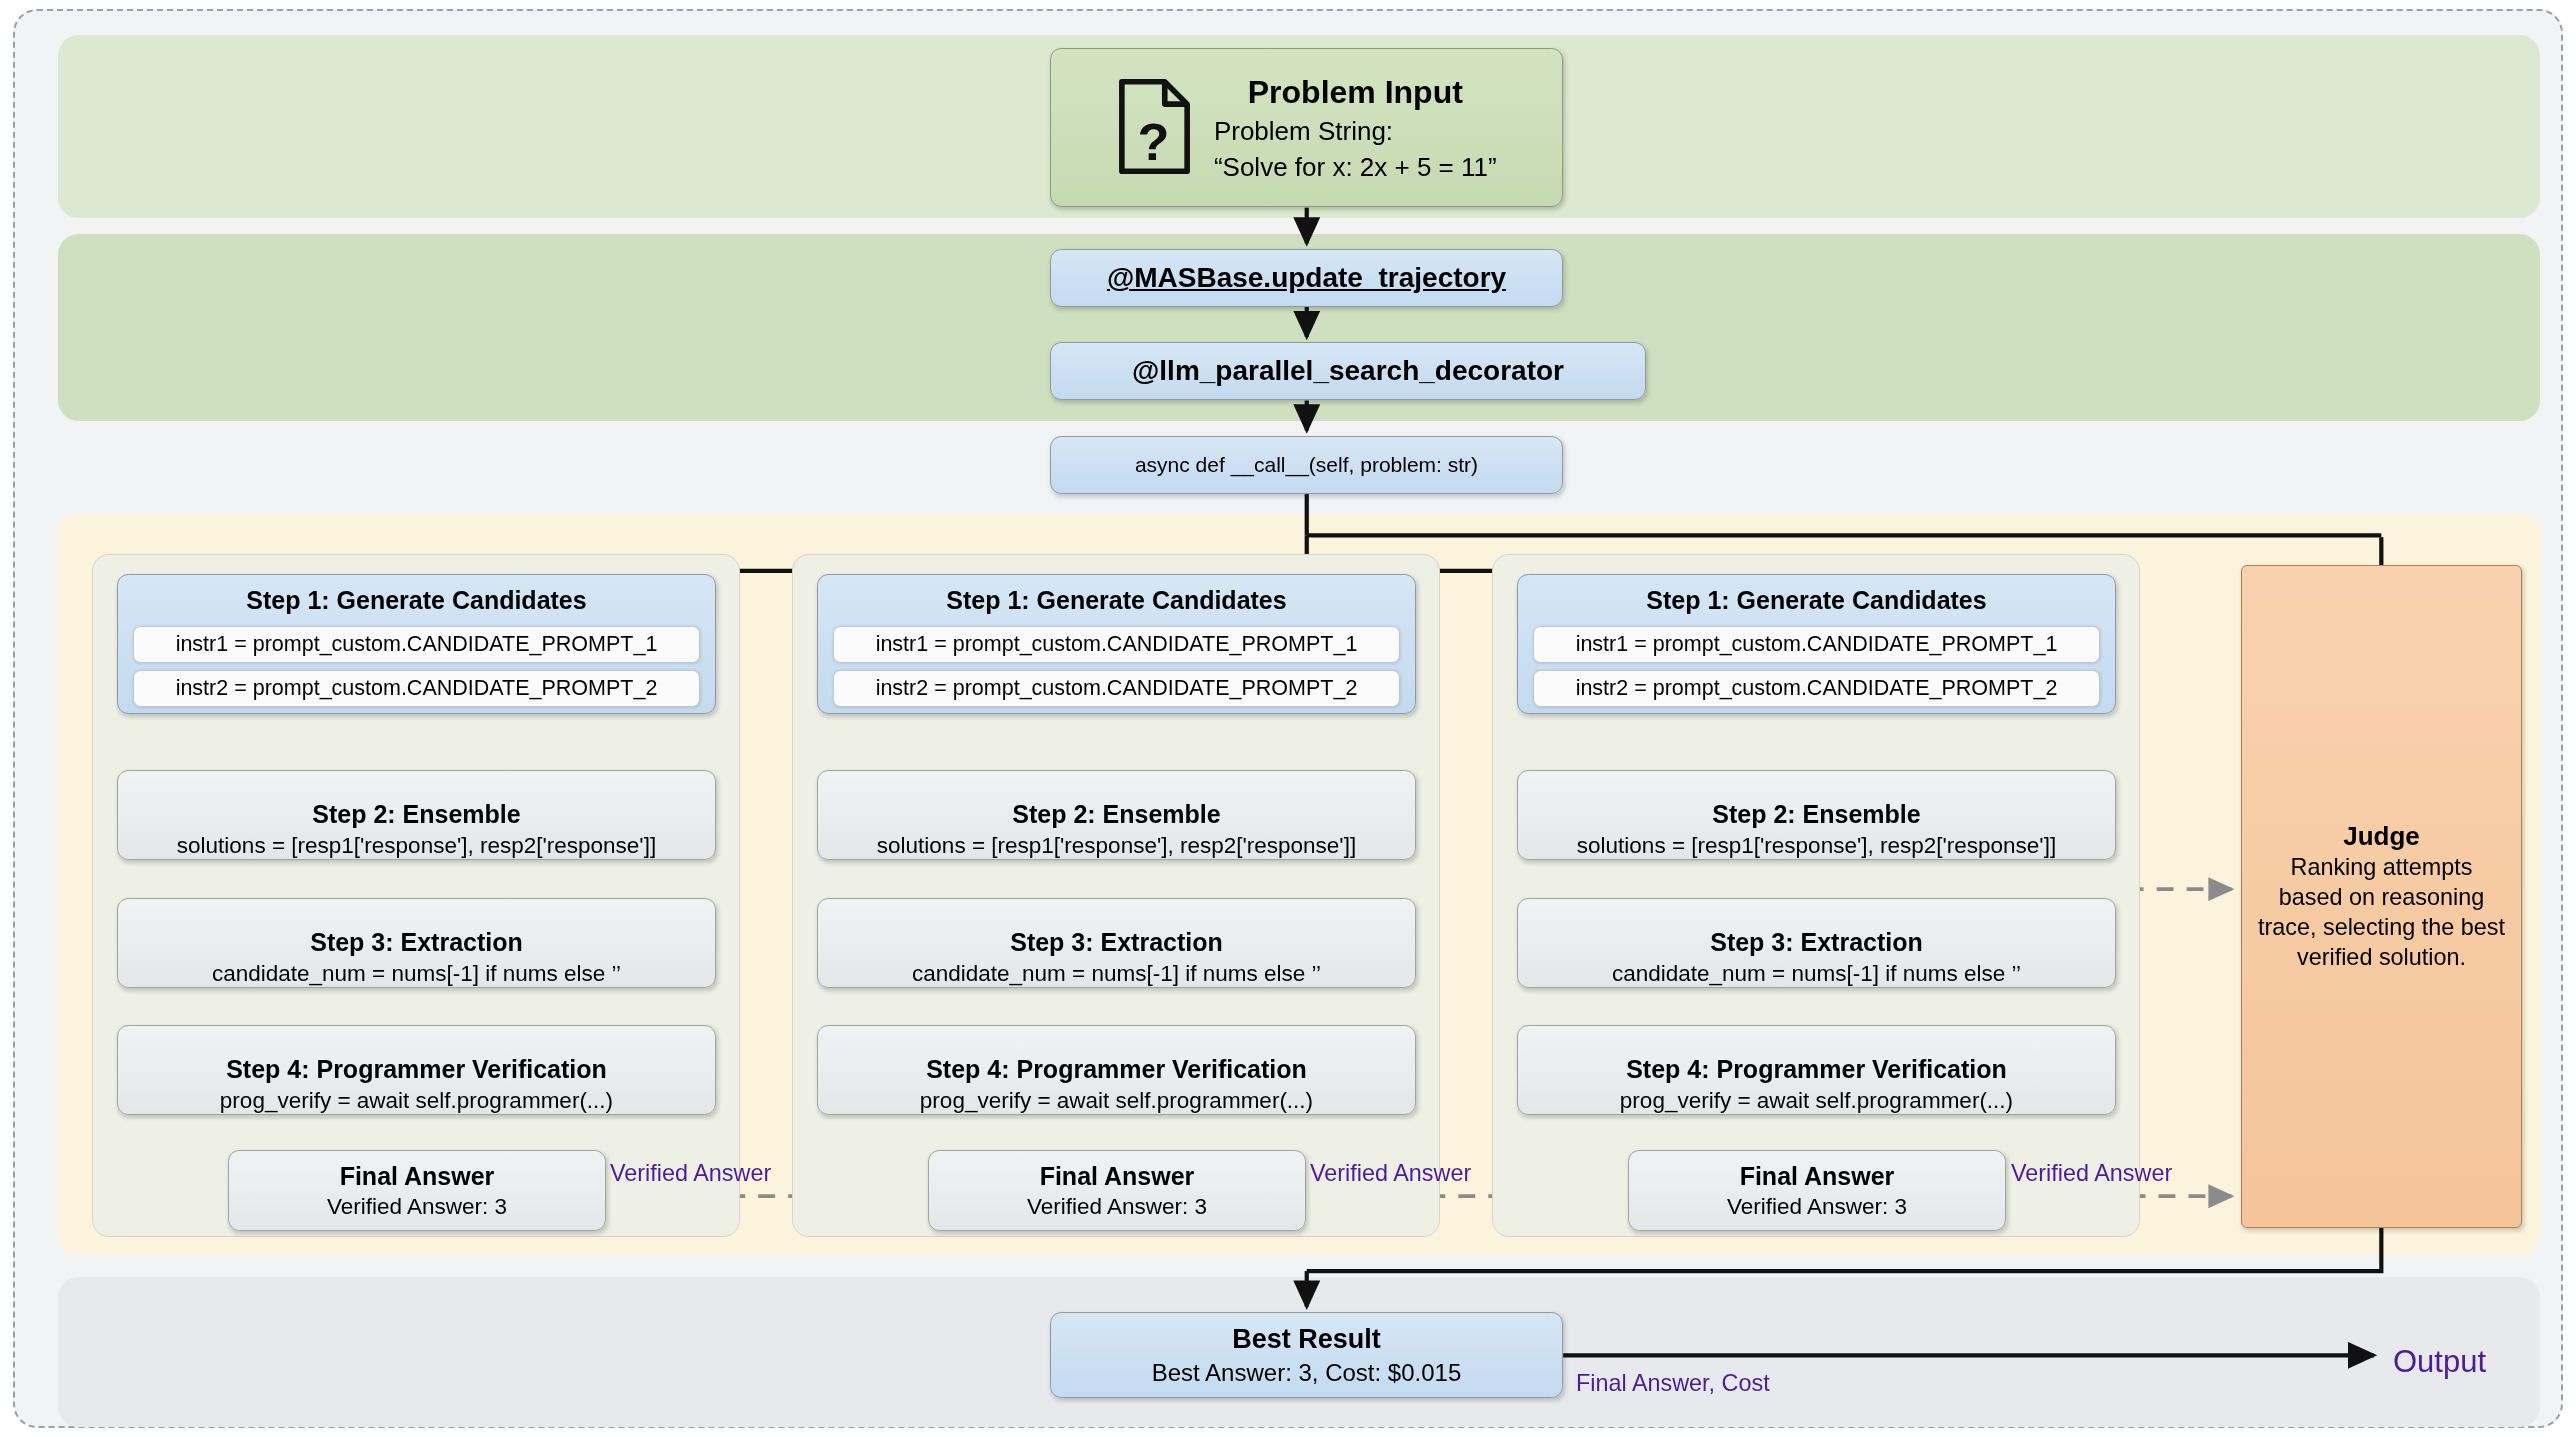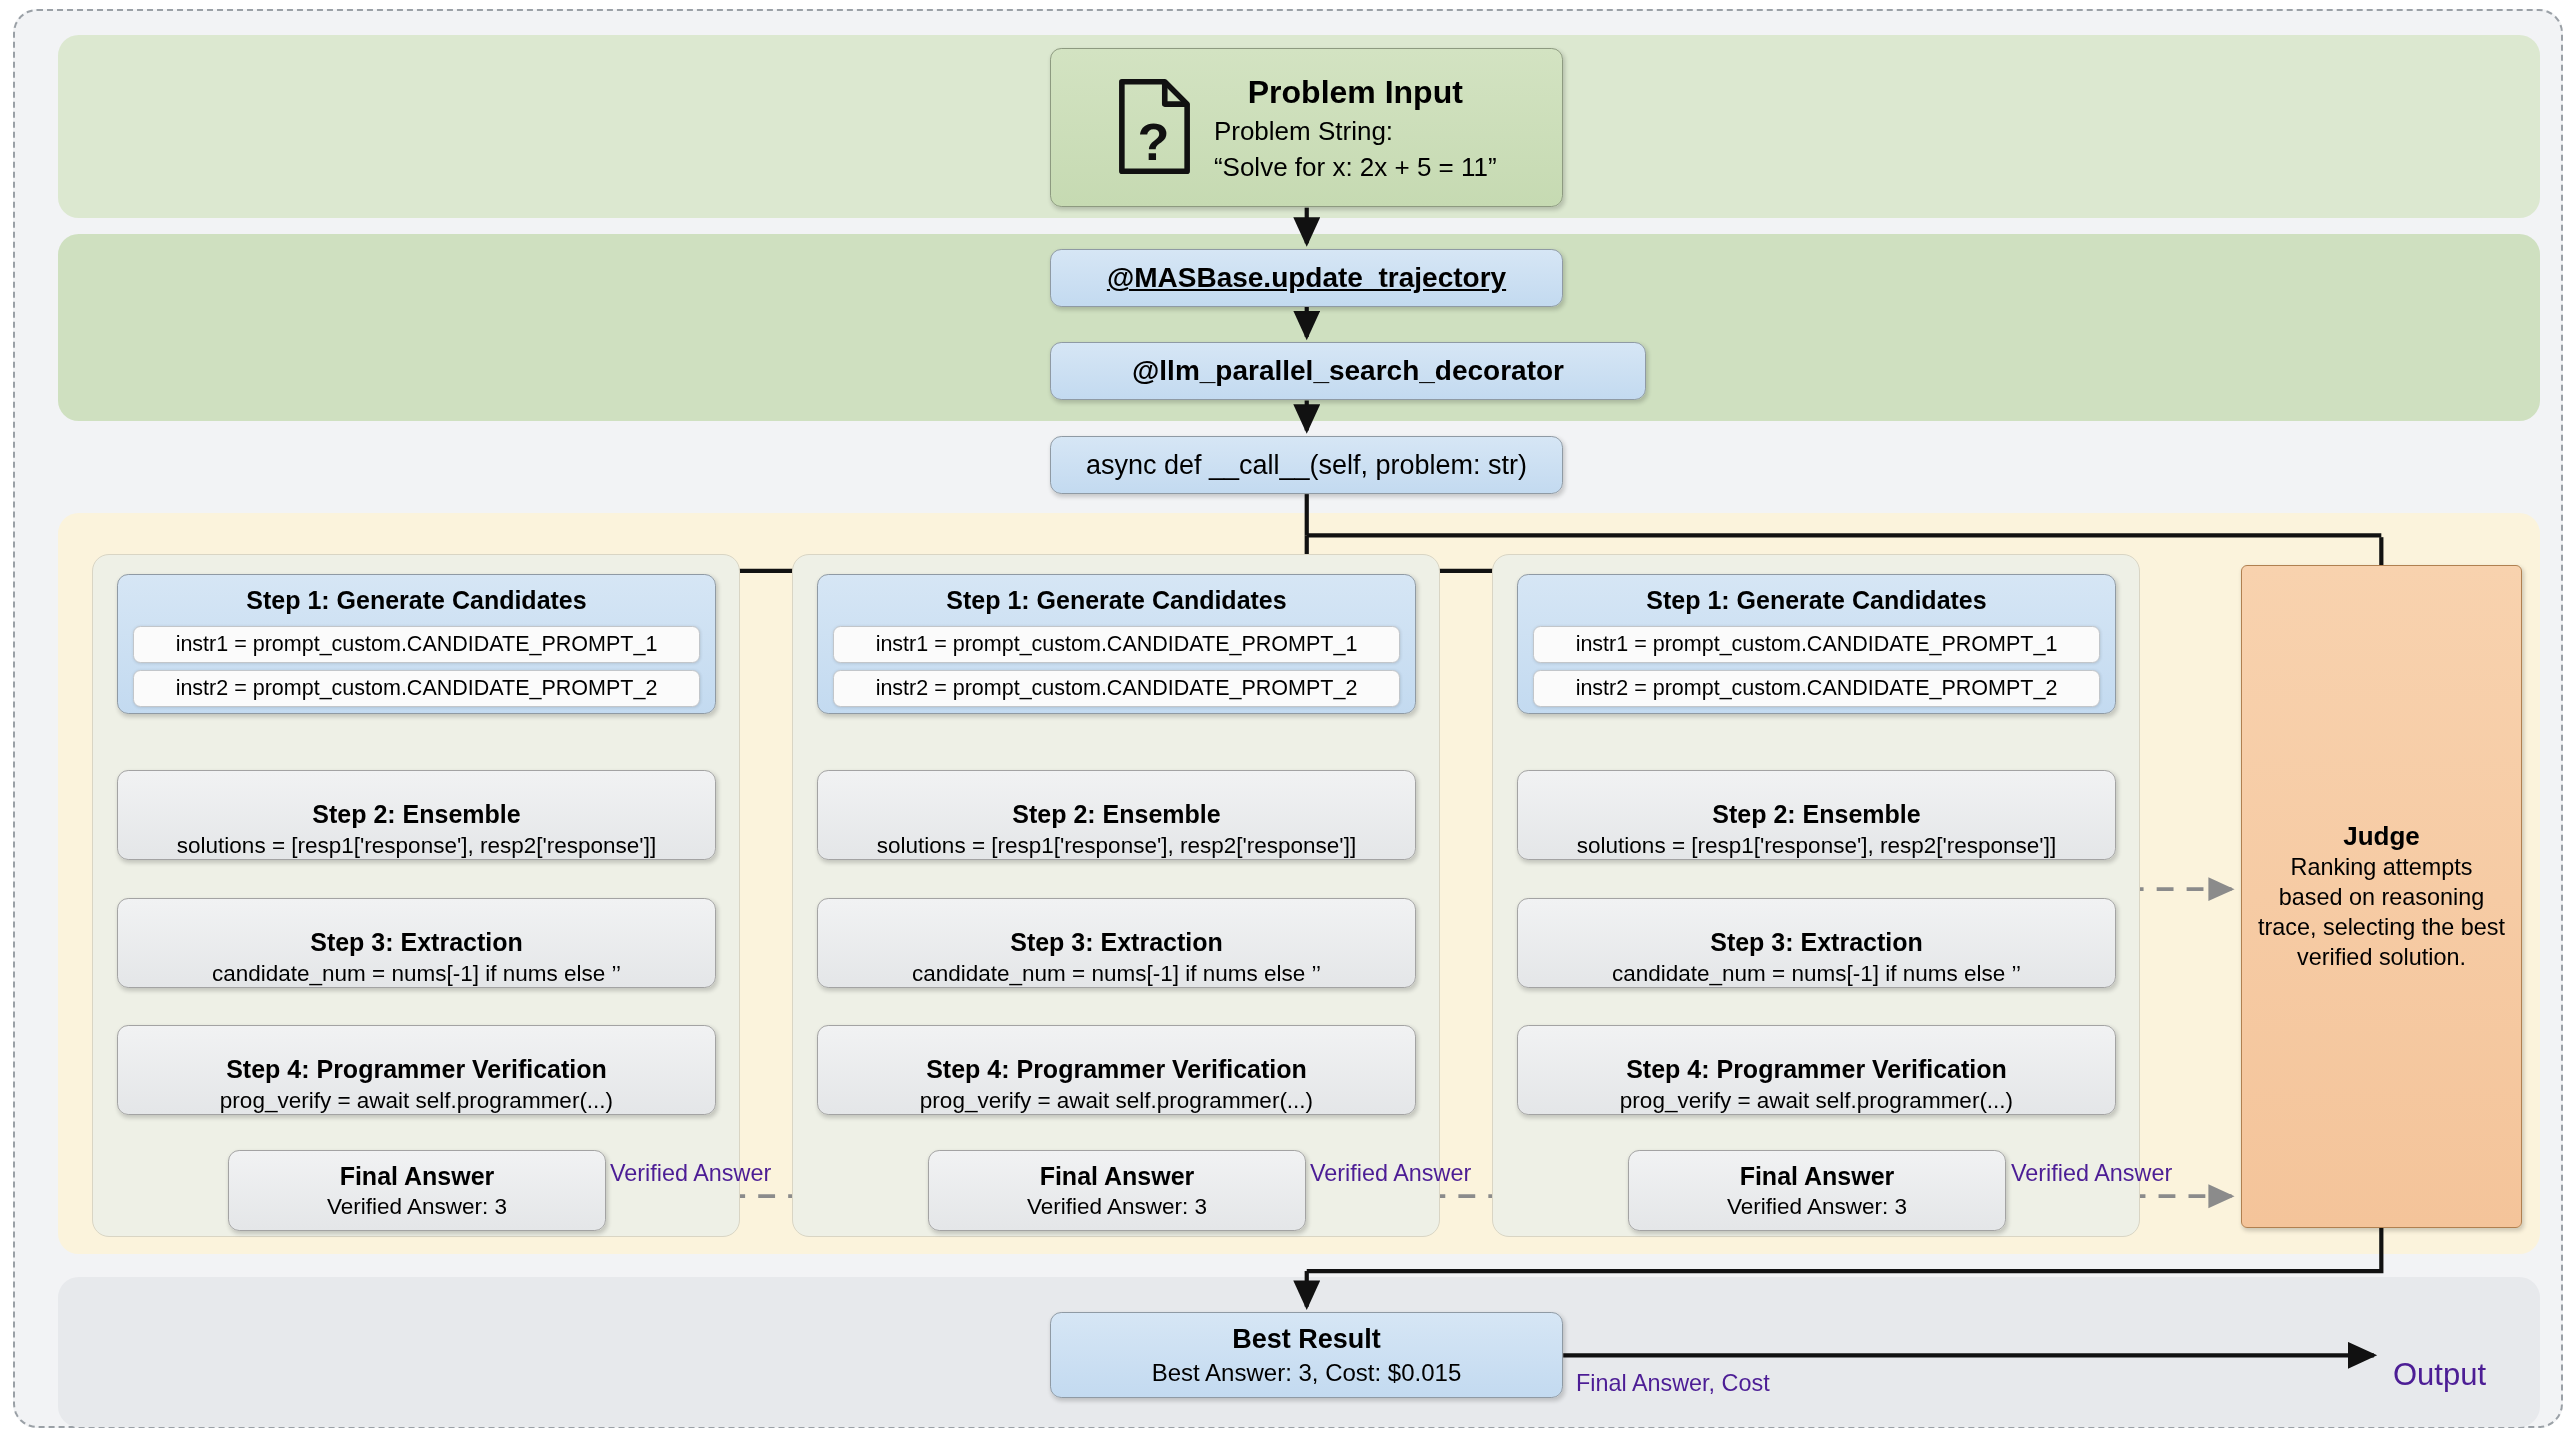--- a/index.html
+++ b/index.html
@@ -45,21 +45,21 @@
     flex-direction:row; gap:20.6px; padding:0 22.5px;
   }
   #doc-icon{ flex:0 0 auto; }
   #problem-text{ text-align:left; line-height:1.38; }
   #problem-text .t{ font-size:32px; text-align:center; display:block; margin-bottom:0;}
   #problem-text .s{ font-size:26px; display:block; }
 
   
   #dec-1{ left:1035px; top:238px; width:513px; height:58px; font-size:28px; font-weight:bold;text-decoration:underline; }
   #dec-2{ left:1035px; top:331px; width:596px; height:58px; font-size:28px; font-weight:bold; }
-  #call-def{ left:1035px; top:425px; width:513px; height:58px; font-size:27px; }
+  #call-def{ left:1035px; top:425px; width:513px; height:58px; font-size:21px; }
 
   
   .column{
     position:absolute; top:543px; width:648px; height:683px;
     border:1.9px solid #d9d5c4; border-radius:17px;
     background:#eef0e6;
   }
   #col-0{ left:77px; }
   #col-1{ left:777px; }
   #col-2{ left:1477px; }
@@ -96,21 +96,21 @@
   #best-result{ left:1035px; top:1301px; width:513px; height:86px; }
   #best-result .t{ font-size:27px; }
   #best-result .s{ font-size:24px; margin-top:3.7px; }
 
   
   .edge-label{ position:absolute; font-size:23.4px; color:#4c1d95; white-space:nowrap; }
   #lbl-va-0{ left:595px;  top:1149px; }
   #lbl-va-1{ left:1295px; top:1149px; }
   #lbl-va-2{ left:1996px; top:1149px; }
   #lbl-fac { left:1561px; top:1359px; }
-  #lbl-output{ left:2378px; top:1333px; font-size:31px;margin-top:13px; }
+  #lbl-output{ left:2378px; top:1333px; font-size:31px; }
 
   svg#wires{ position:absolute; left:0; top:0; width:2576px; height:1438px; pointer-events:none; }
 </style>
 </head>
 <body>
 
 <div id="frame">
 
   <div class="band" id="band-input"></div>
   <div class="band" id="band-decor"></div>

